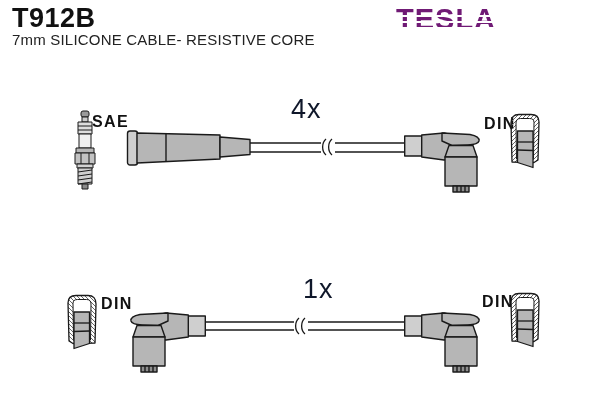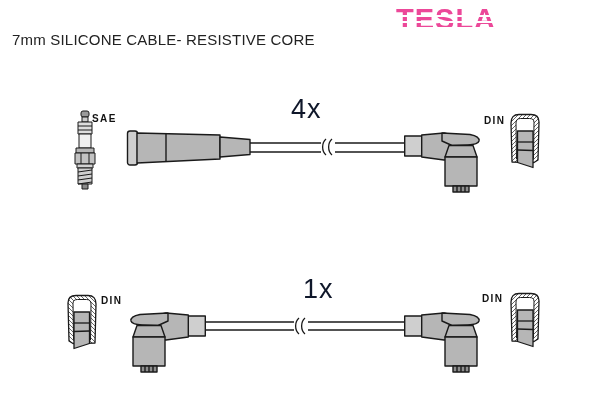--- a/index.html
+++ b/index.html
@@ -12,41 +12,42 @@
     position:absolute;left:12px;top:5px;
     font-size:27px;font-weight:700;color:#111;letter-spacing:.5px;line-height:1;
   }
   .subtitle{
     position:absolute;left:12px;top:32px;
     font-size:15px;color:#222;letter-spacing:.2px;line-height:1;
   }
   .tesla{
     position:absolute;left:396px;top:3px;width:104px;height:32px;
     font-size:29px;font-weight:900;letter-spacing:1px;line-height:32px;
-    color:#ec4899;
+    color:#701a75;
   }
   .tesla .stripe{
     position:absolute;left:0;right:6px;height:2px;background:#ffffff;
   }
   .tesla .s1{top:12px}.tesla .s2{top:18px}.tesla .s3{top:24px}
   .lbl{
-    position:absolute;font-size:10px;font-weight:700;color:#111;
+    position:absolute;font-size:16px;font-weight:700;color:#111;
     letter-spacing:1.4px;line-height:1;
   }
   .qty{
     position:absolute;font-size:27px;font-weight:400;color:#0f172a;
     letter-spacing:1px;line-height:1;
   }
   svg{display:block;}
 </style>
 </head>
 <body>
 
 <div class="stage">
 
+  <div class="part-number">T912B</div>
   <div class="subtitle">7mm SILICONE CABLE- RESISTIVE CORE</div>
   <div class="tesla">
     <span>TESLA</span>
     <i class="stripe s1"></i>
     <i class="stripe s2"></i>
     <i class="stripe s3"></i>
   </div>
 
   <div class="qty" style="left:291px;top:96px">4x</div>
 

